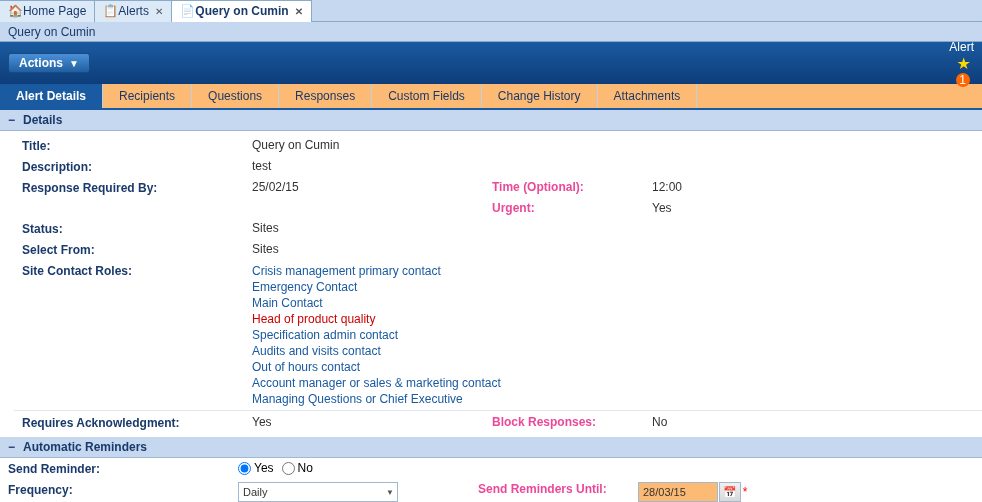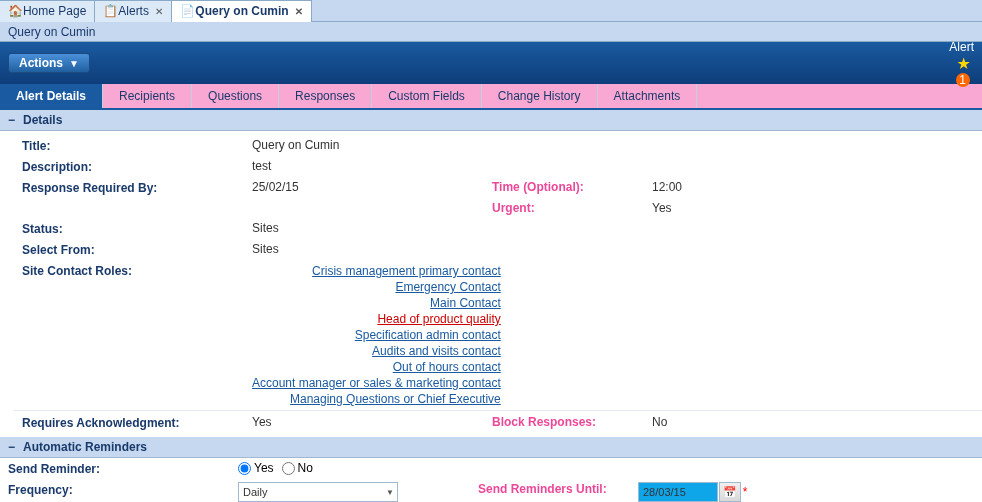--- a/index.html
+++ b/index.html
@@ -93,21 +93,21 @@
       display: flex;
       align-items: center;
       justify-content: center;
       font-size: 9px;
       margin-left: 2px;
     }
 
     
     .nav-tabs {
       display: flex;
-      background: #f9a8d4;
+      background: #fdba74;
       border-bottom: 2px solid #1a5aa0;
       height: 26px;
     }
     .nav-tab {
       padding: 4px 16px;
       cursor: pointer;
       color: #1a3a6b;
       font-size: 11px;
       border-right: 1px solid #c0d0e0;
       display: flex;
@@ -191,24 +191,22 @@
       width: 230px;
       flex-shrink: 0;
       padding-top: 1px;
     }
     .contact-roles-list {
       display: flex;
       flex-direction: column;
     }
     .contact-role-item {
       color: #1a5aa0;
-      text-decoration: underline;
       cursor: pointer;
       padding: 1px 0;
-      text-align: right;
     }
     .contact-role-item.red {
       color: #cc0000;
     }
 
     
     .reminder-section {
       background: white;
     }
 
@@ -249,21 +247,21 @@
       top: 50%;
       transform: translateY(-50%);
       font-size: 8px;
       color: #555;
       pointer-events: none;
     }
 
     
     .date-input {
       border: 1px solid #a0b8d0;
-      background: #0ea5e9;
+      background: #fdba74;
       padding: 1px 4px;
       font-size: 11px;
       color: #333;
       width: 80px;
       height: 20px;
     }
     .calendar-btn {
       border: 1px solid #a0b8d0;
       background: linear-gradient(to bottom, #f0f0f0, #d8d8d8);
       padding: 1px 3px;

